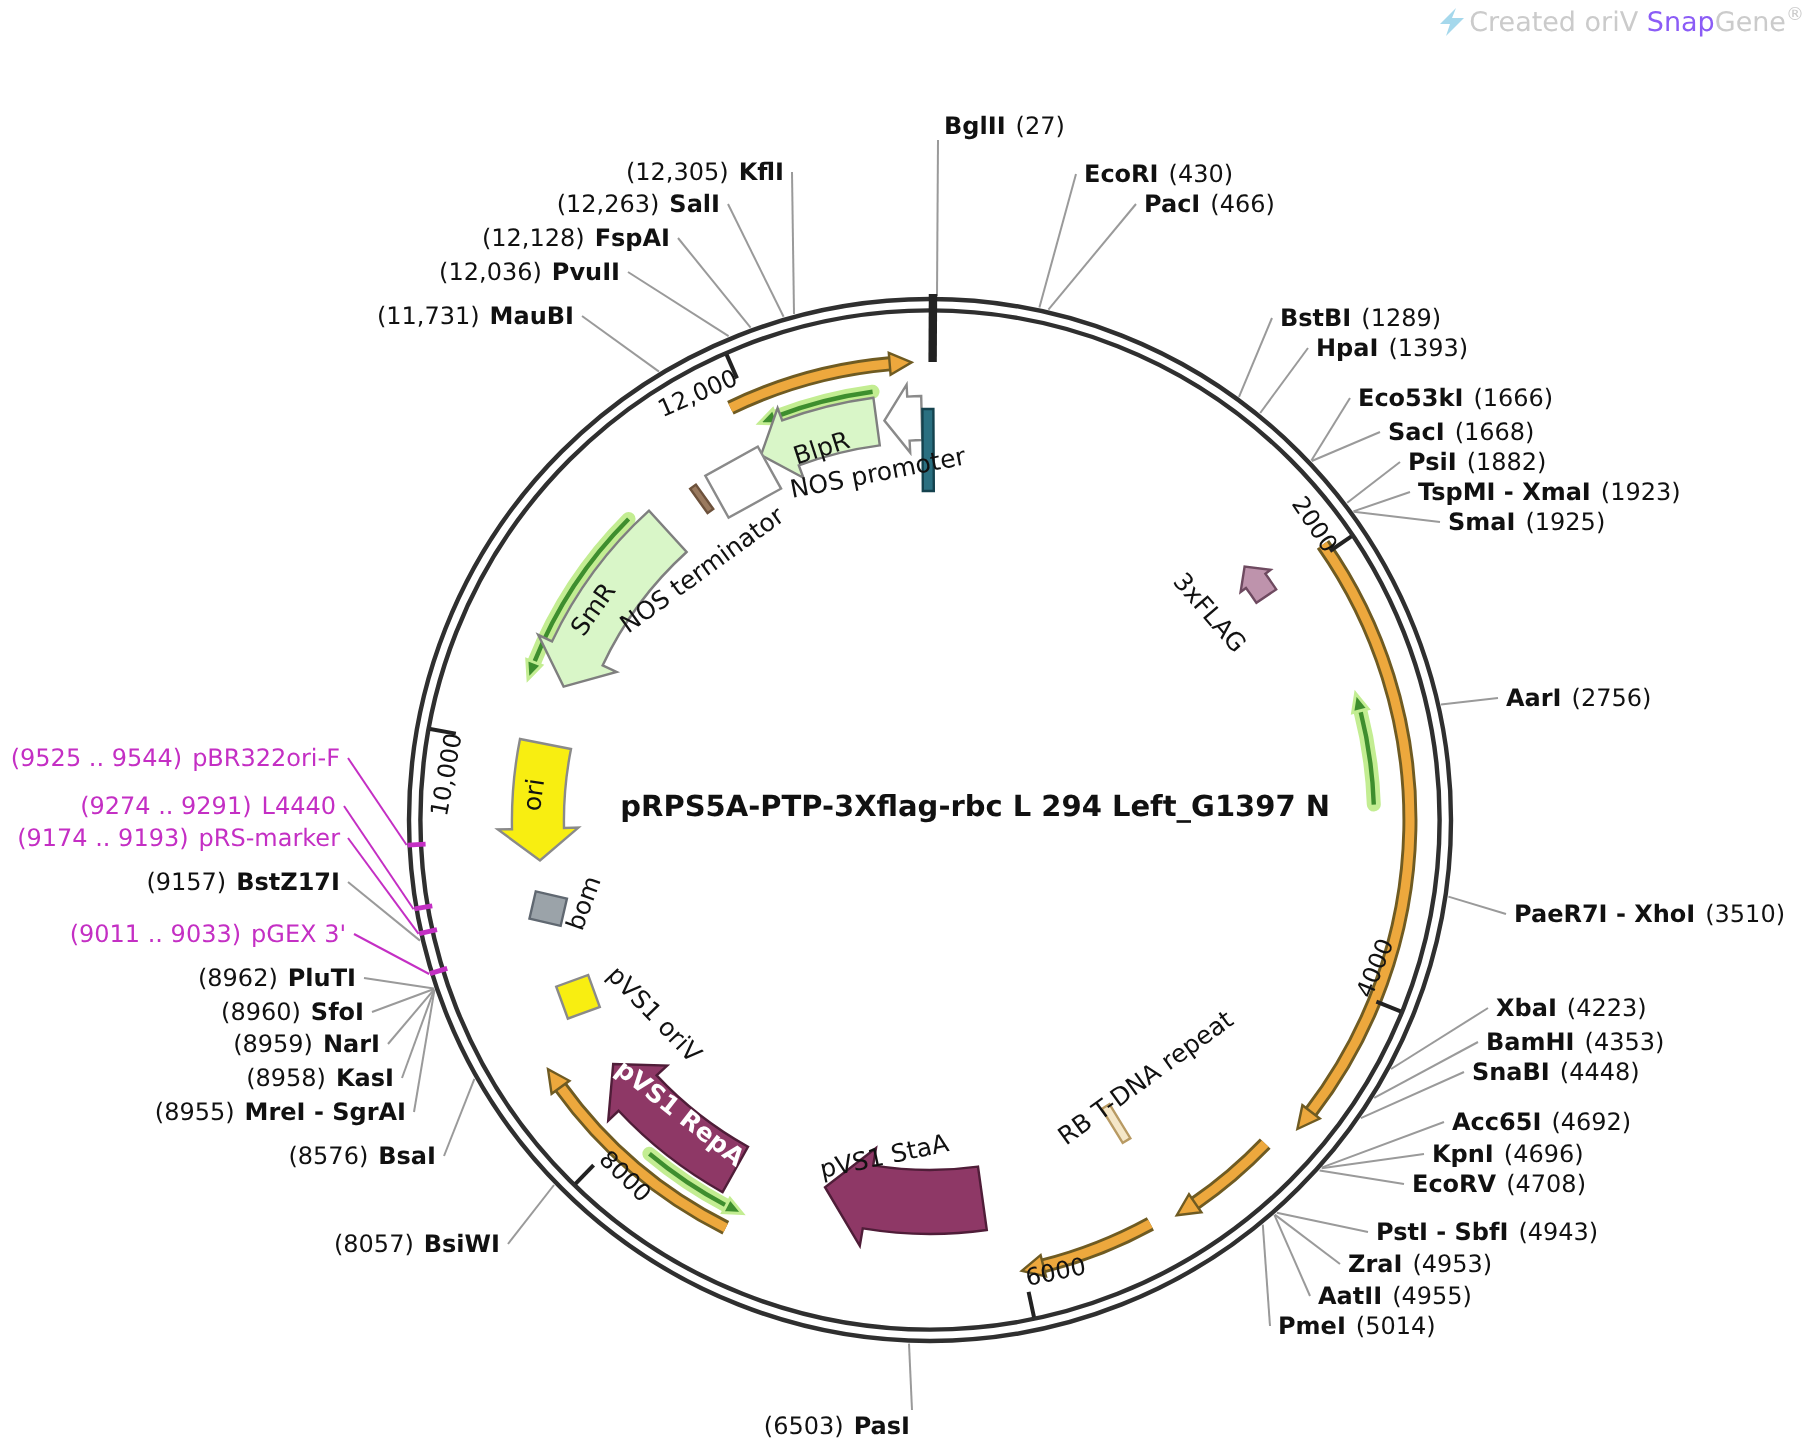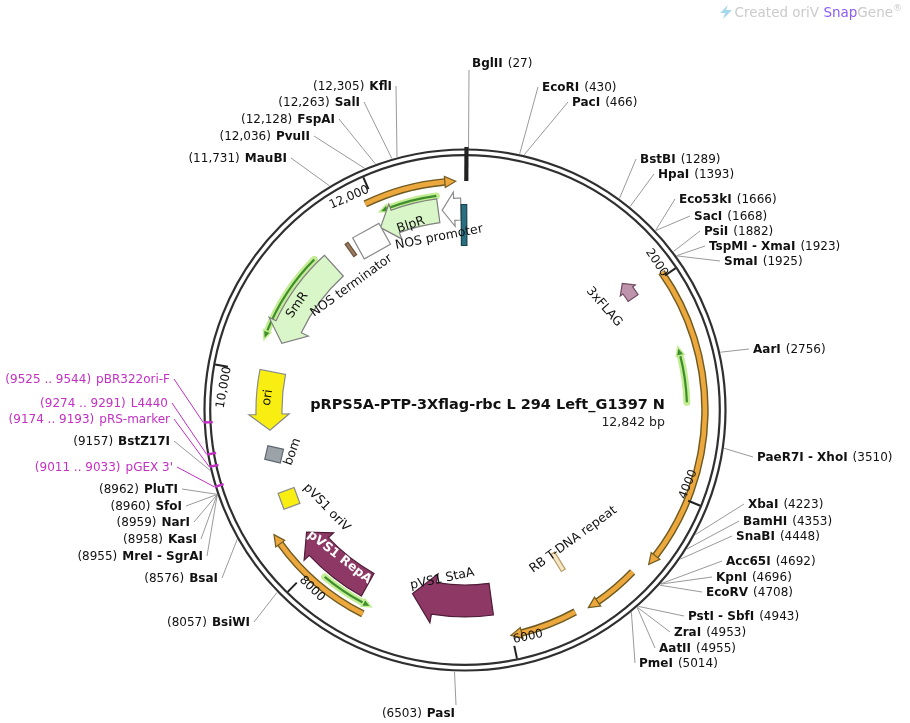--- a/index.html
+++ b/index.html
@@ -173,15 +173,14 @@
     </svg>
 
   <div class="watermark">
     <svg width="12" height="14" viewBox="0 0 12 14">
       <polygon points="8,0 0,8 5,8 3,14 12,5 6,5" fill="#a5d8ec"></polygon>
     </svg><span>Created oriV </span><span class="wm-snap">Snap</span><span>Gene</span><span class="wm-reg">®</span>
   </div>
 
   <div class="title-block">
     <div class="ptitle">pRPS5A-PTP-3Xflag-rbc L 294 Left_G1397 N</div>
-    <div class="plen">12,842 bp</div>
   </div>
 </div>
 
 </body></html>

